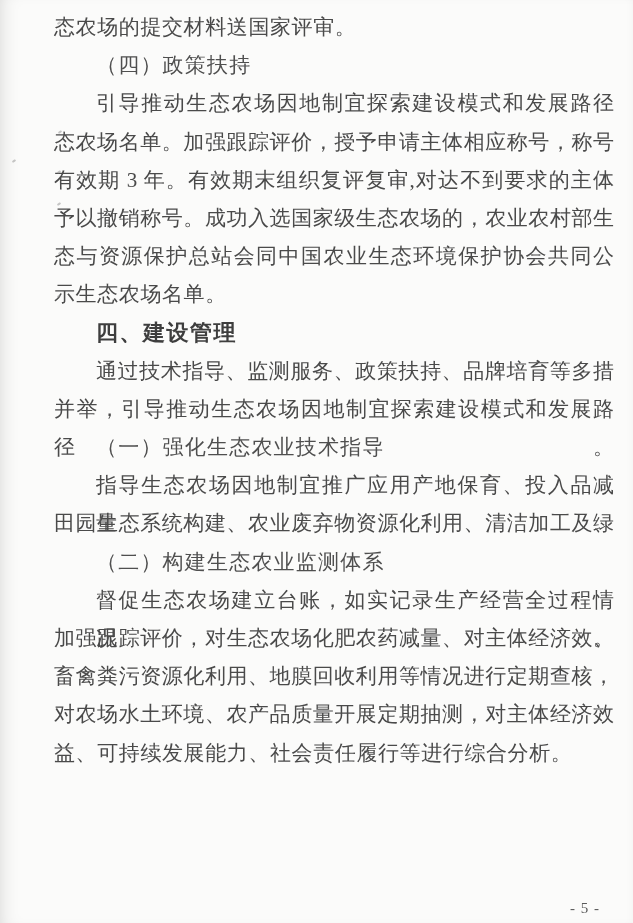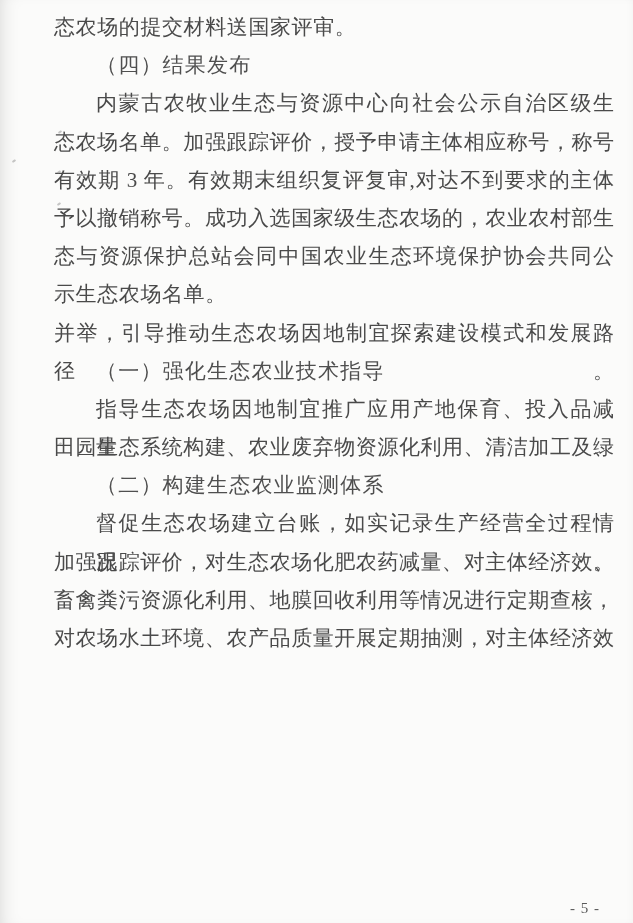--- a/index.html
+++ b/index.html
@@ -74,36 +74,39 @@
     transform:rotate(-32deg);
   }
 </style>
 </head>
 <body>
 
 <div class="paper">
 
   <div class="doc-body">
       <div class="line body">态农场的提交材料送国家评审。</div>
-      <div class="line subheading indent">（四）结果发布</div>
-      <div class="line body indent full">内蒙古农牧业生态与资源中心向社会公示自治区级生</div>
+      <div class="line subheading indent">（四）政策扶持</div>
+      <div class="line body indent full">引导推动生态农场因地制宜探索建设模式和发展路径</div>
       <div class="line body full">态农场名单。加强跟踪评价，授予申请主体相应称号，称号</div>
       <div class="line body full">有效期 3 年。有效期末组织复评复审,对达不到要求的主体</div>
       <div class="line body full">予以撤销称号。成功入选国家级生态农场的，农业农村部生</div>
       <div class="line body full">态与资源保护总站会同中国农业生态环境保护协会共同公</div>
       <div class="line body">示生态农场名单。</div>
+      <div class="line heading indent">四、建设管理</div>
+      <div class="line body indent full">通过技术指导、监测服务、政策扶持、品牌培育等多措</div>
       <div class="line body full">并举，引导推动生态农场因地制宜探索建设模式和发展路径。</div>
       <div class="line subheading indent">（一）强化生态农业技术指导</div>
       <div class="line body indent full">指导生态农场因地制宜推广应用产地保育、投入品减量、</div>
       <div class="line body full">田园生态系统构建、农业废弃物资源化利用、清洁加工及绿</div>
       <div class="line subheading indent">（二）构建生态农业监测体系</div>
       <div class="line body indent full">督促生态农场建立台账，如实记录生产经营全过程情况。</div>
       <div class="line body full">加强跟踪评价，对生态农场化肥农药减量、对主体经济效、</div>
       <div class="line body full">畜禽粪污资源化利用、地膜回收利用等情况进行定期查核，</div>
       <div class="line body full">对农场水土环境、农产品质量开展定期抽测，对主体经济效</div>
+      <div class="line body">益、可持续发展能力、社会责任履行等进行综合分析。</div>
     </div>
 
   <div class="speck" style="left:57px;top:22px"></div>
   <div class="speck" style="left:58px;top:131px"></div>
   <div class="speck" style="left:57px;top:171px"></div>
   <div class="speck" style="left:57px;top:203px"></div>
   <div class="speck" style="left:58px;top:252px"></div>
   <div class="speck" style="left:57px;top:295px"></div>
   <div class="speck" style="left:12px;top:160px"></div>
   <div class="speck" style="left:58px;top:443px"></div>

